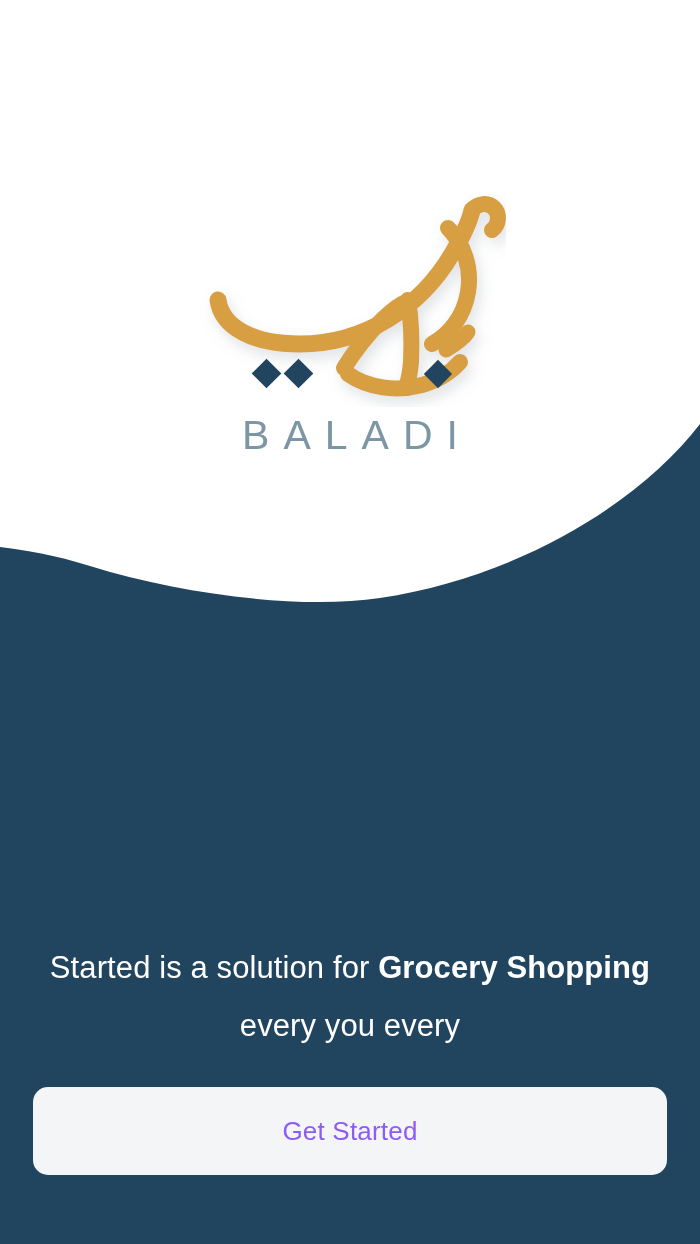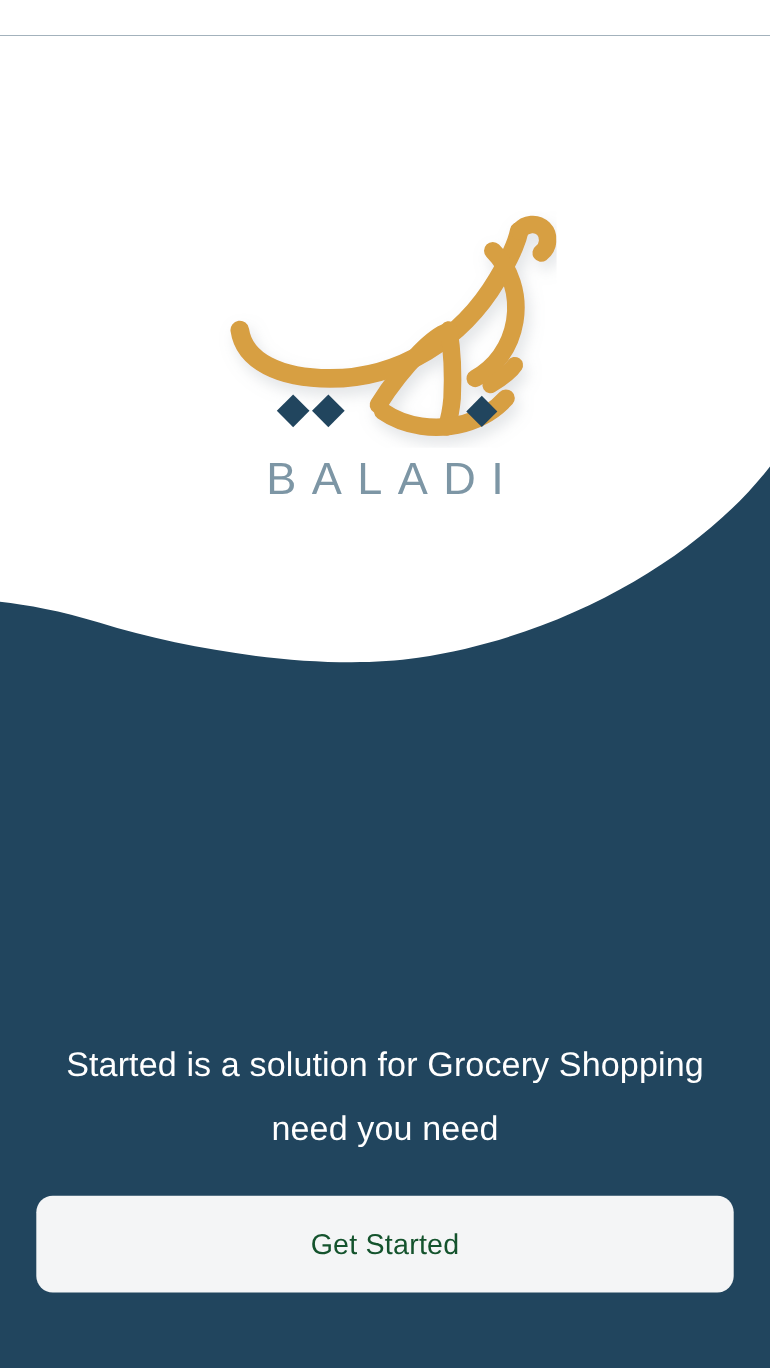--- a/index.html
+++ b/index.html
@@ -98,33 +98,33 @@
     right: 36px;
     top: 92px;
     text-align: center;
     color: #ffffff;
     font-size: 31px;
     line-height: 58px;
     font-weight: 400;
     letter-spacing: 0.1px;
   }
   .tagline .strong {
-    font-weight: 400;
+    font-weight: 700;
   }
 
   .cta-button {
     position: absolute;
     left: 33px;
     width: 634px;
     top: 271px;
     height: 88px;
     background: #F4F5F6;
     border: none;
     border-radius: 15px;
-    color: #14532d;
+    color: #8b5cf6;
     font-family: "Liberation Sans", sans-serif;
     font-size: 26px;
     font-weight: 400;
     letter-spacing: 0.2px;
     cursor: pointer;
     display: flex;
     align-items: center;
     justify-content: center;
     padding: 15px;
   }
@@ -176,19 +176,19 @@
         </g>
       </svg>
     </div>
 
     <div class="wordmark">BALADI</div>
   </div>
 
   <div class="bottom-content">
 
     <p class="tagline">
-      <span>Started is a solution for </span><span class="strong">Grocery Shopping</span><span> need you need</span>
+      <span>Started is a solution for </span><span class="strong">Grocery Shopping</span><span> every you every</span>
     </p>
 
     <button class="cta-button">Get Started</button>
   </div>
 
 </div>
 
 </body></html>

